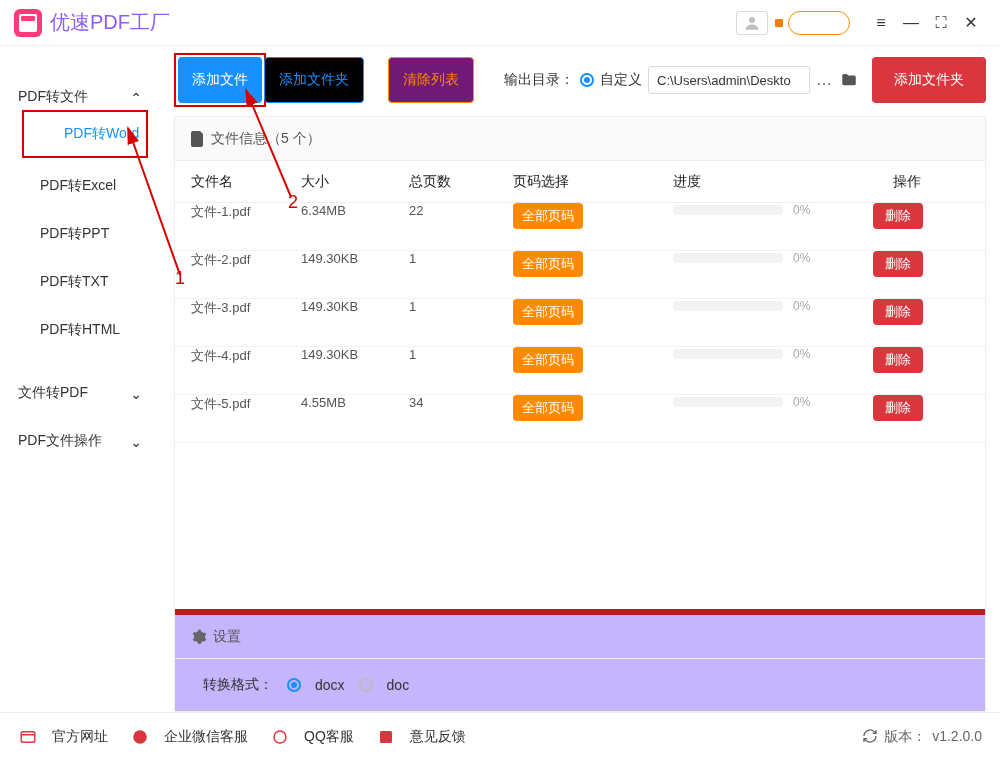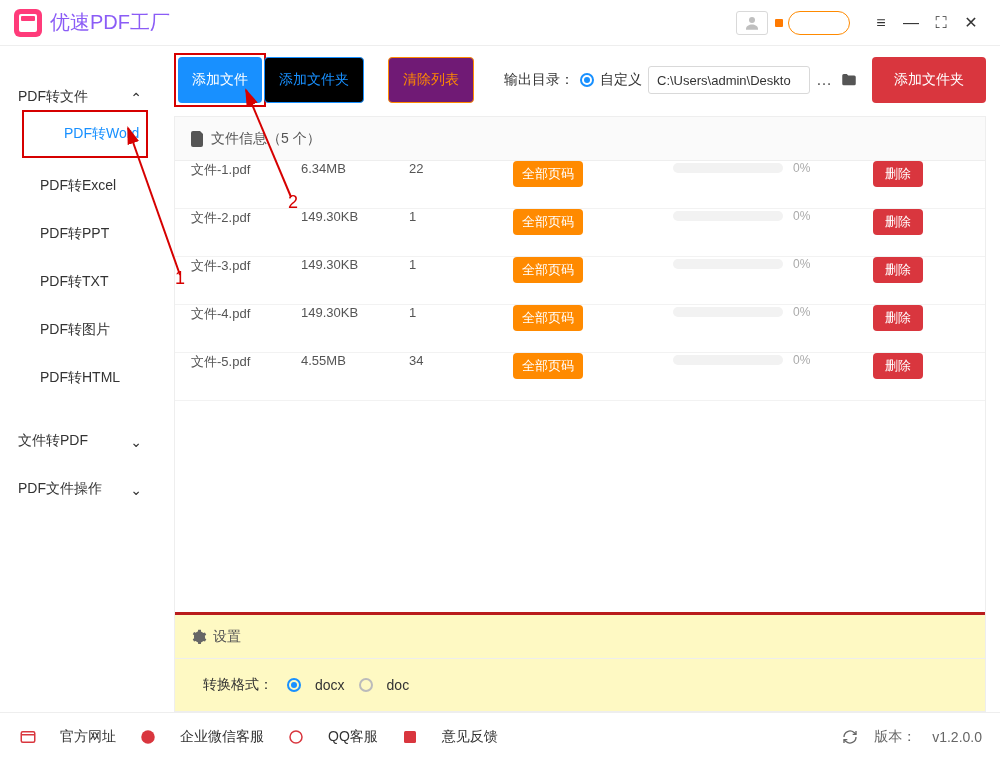--- a/index.html
+++ b/index.html
@@ -57,31 +57,31 @@
 .c-name { width:110px; }
 .c-size { width:108px; }
 .c-pages { width:104px; }
 .c-sel { width:160px; }
 .c-prog { width:200px; display:flex; align-items:center; gap:10px; }
 .c-op { flex:1; text-align:right; }
 .c-op-head { flex:1; text-align:left; padding-left:20px; }
 .prog-bar { width:110px; height:10px; background:#f2f2f2; border-radius:10px; }
 .prog-txt { color:#aaa; font-size:12px; }
 
-.settings { border-top:3px solid #b91c1c; background:#fef9c3; }
+.settings { border-top:6px solid #b91c1c; background:#c4b5fd; }
 .settings-head { display:flex; align-items:center; height:44px; padding:0 16px; color:#555; font-size:14px; border-bottom:1px solid #eee; }
 .settings-head svg { margin-right:6px; }
 .settings-body { display:flex; align-items:center; height:52px; padding:0 28px; gap:14px; font-size:14px; color:#333; }
 .radio-gray { width:14px; height:14px; border:2px solid #bbb; border-radius:50%; }
 
 .footer { height:48px; border-top:1px solid #eee; display:flex; align-items:center; padding:0 18px; font-size:14px; color:#333; }
-.footer .f-item { display:flex; align-items:center; gap:22px; margin-right:22px; cursor:pointer; }
+.footer .f-item { display:flex; align-items:center; gap:14px; margin-right:22px; cursor:pointer; }
 .footer .f-item .ficon { width:20px; height:20px; display:inline-flex; align-items:center; justify-content:center; }
 .footer-spacer { flex:1; }
-.version { color:#666; display:flex; align-items:center; gap:16px; }
+.version { color:#666; display:flex; gap:6px; }
 
 
 .anno { position:absolute; pointer-events:none; }
 .anno .num { position:absolute; color:#d60000; font-size:18px; font-family:Arial; }
 
 svg { display:block; }
 </style>
 </head>
 <body>
 
@@ -123,23 +123,20 @@
       <span>PDF转Word</span>
     </div>
     <div class="side-item">
         <span>PDF转Excel</span>
       </div>
     <div class="side-item">
         <span>PDF转PPT</span>
       </div>
     <div class="side-item">
         <span>PDF转TXT</span>
-      </div>
-    <div class="side-item">
-        <span>PDF转图片</span>
       </div>
     <div class="side-item">
         <span>PDF转HTML</span>
       </div>
     <div class="side-group">
       <span>文件转PDF</span>
       <span class="chev">⌄</span>
     </div>
     <div class="side-group">
       <span>PDF文件操作</span>
@@ -176,20 +173,28 @@
 
     <div class="filebox">
       <div class="filebox-header">
         <span class="file-icon">
           <svg width="14" height="16" viewBox="0 0 14 16" fill="#555">
               <path d="M2 0h7l3 3v11a2 2 0 0 1-2 2H2a2 2 0 0 1-2-2V2a2 2 0 0 1 2-2z"></path>
             </svg>
         </span>
         <span>文件信息</span>
         <span>（5 个）</span>
+      </div>
+      <div class="thead">
+        <div class="c-name">文件名</div>
+        <div class="c-size">大小</div>
+        <div class="c-pages">总页数</div>
+        <div class="c-sel">页码选择</div>
+        <div class="c-prog">进度</div>
+        <div class="c-op-head">操作</div>
       </div>
       <div id="rows">
           <div class="tr">
             <div class="c-name">文件-1.pdf</div>
             <div class="c-size">6.34MB</div>
             <div class="c-pages">22</div>
             <div class="c-sel">
               <button class="btn btn-orange">全部页码</button>
             </div>
             <div class="c-prog">

